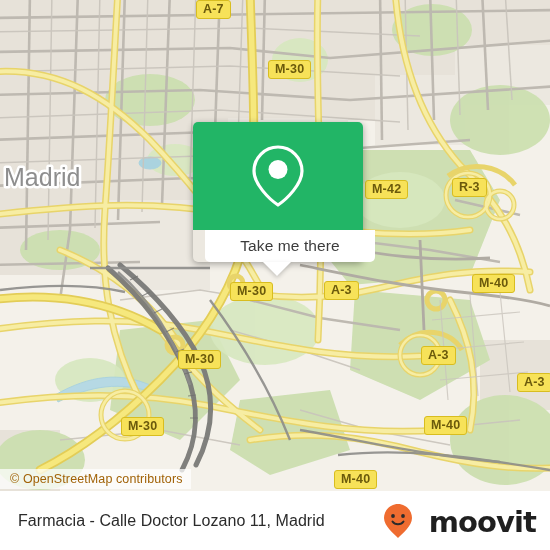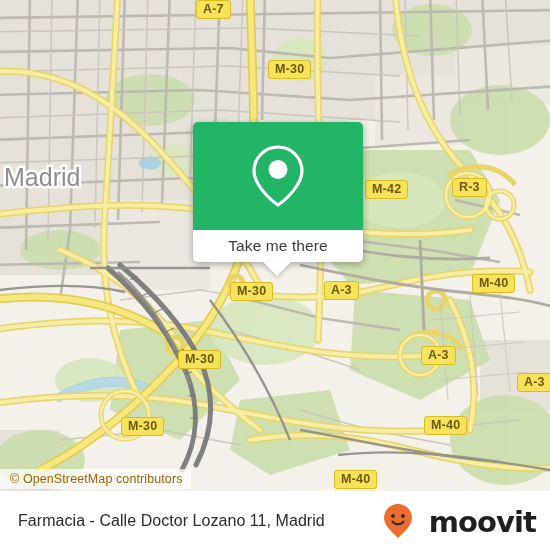--- a/index.html
+++ b/index.html
@@ -30,21 +30,21 @@
     border-radius:5px;box-shadow:0 2px 7px rgba(0,0,0,.33);
   }
   .callout-top{
     position:relative;width:170px;height:108px;
     background:#22b566;border-radius:5px 5px 0 0;
     display:flex;align-items:center;justify-content:center;
   }
   .callout-bottom{
     position:relative;width:170px;height:32px;background:#ffffff;
     border-radius:0 0 5px 5px;
-    display:flex;align-items:center;justify-content:center;
+    display:flex;align-items:center;justify-content:center;margin-left:12px;
   }
   .callout-bottom span{
     font-size:15.5px;color:#3c3c3c;letter-spacing:.1px;
   }
   .callout-tail{
     position:absolute;left:70px;top:140px;width:0;height:0;
     border-left:14px solid transparent;border-right:14px solid transparent;
     border-top:14px solid #ffffff;
     filter:drop-shadow(0 2px 2px rgba(0,0,0,.20));
   }

